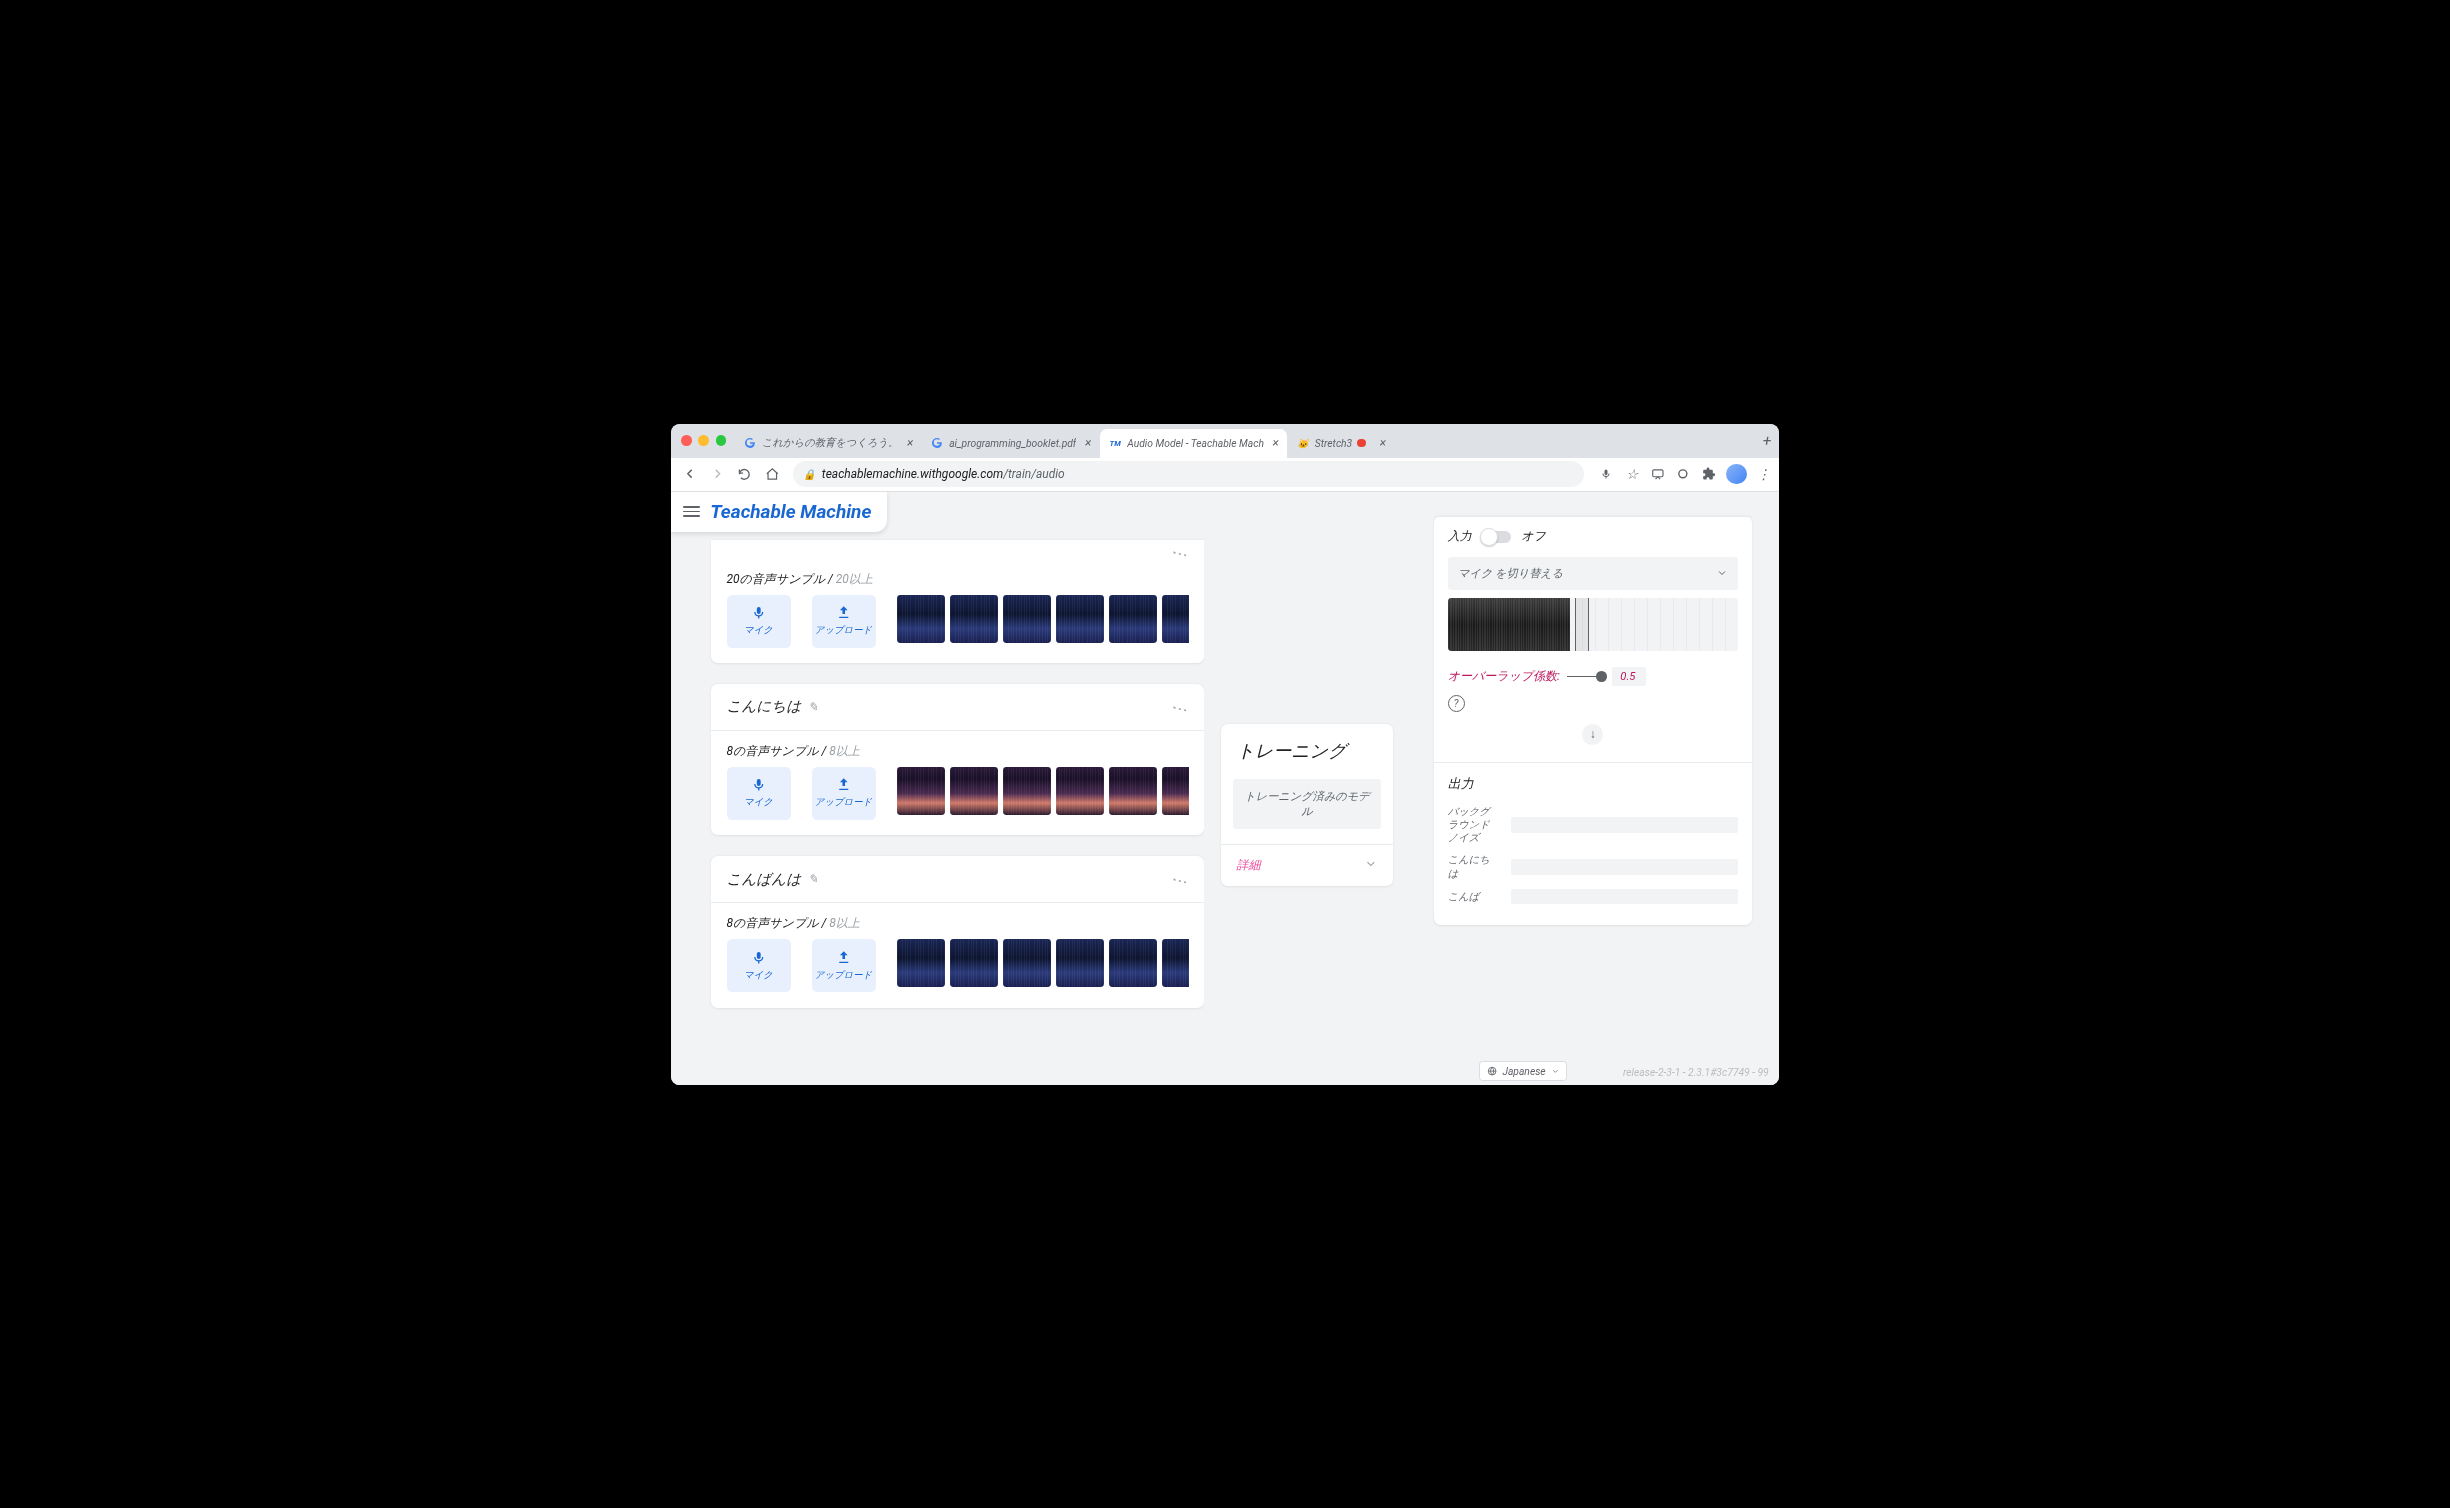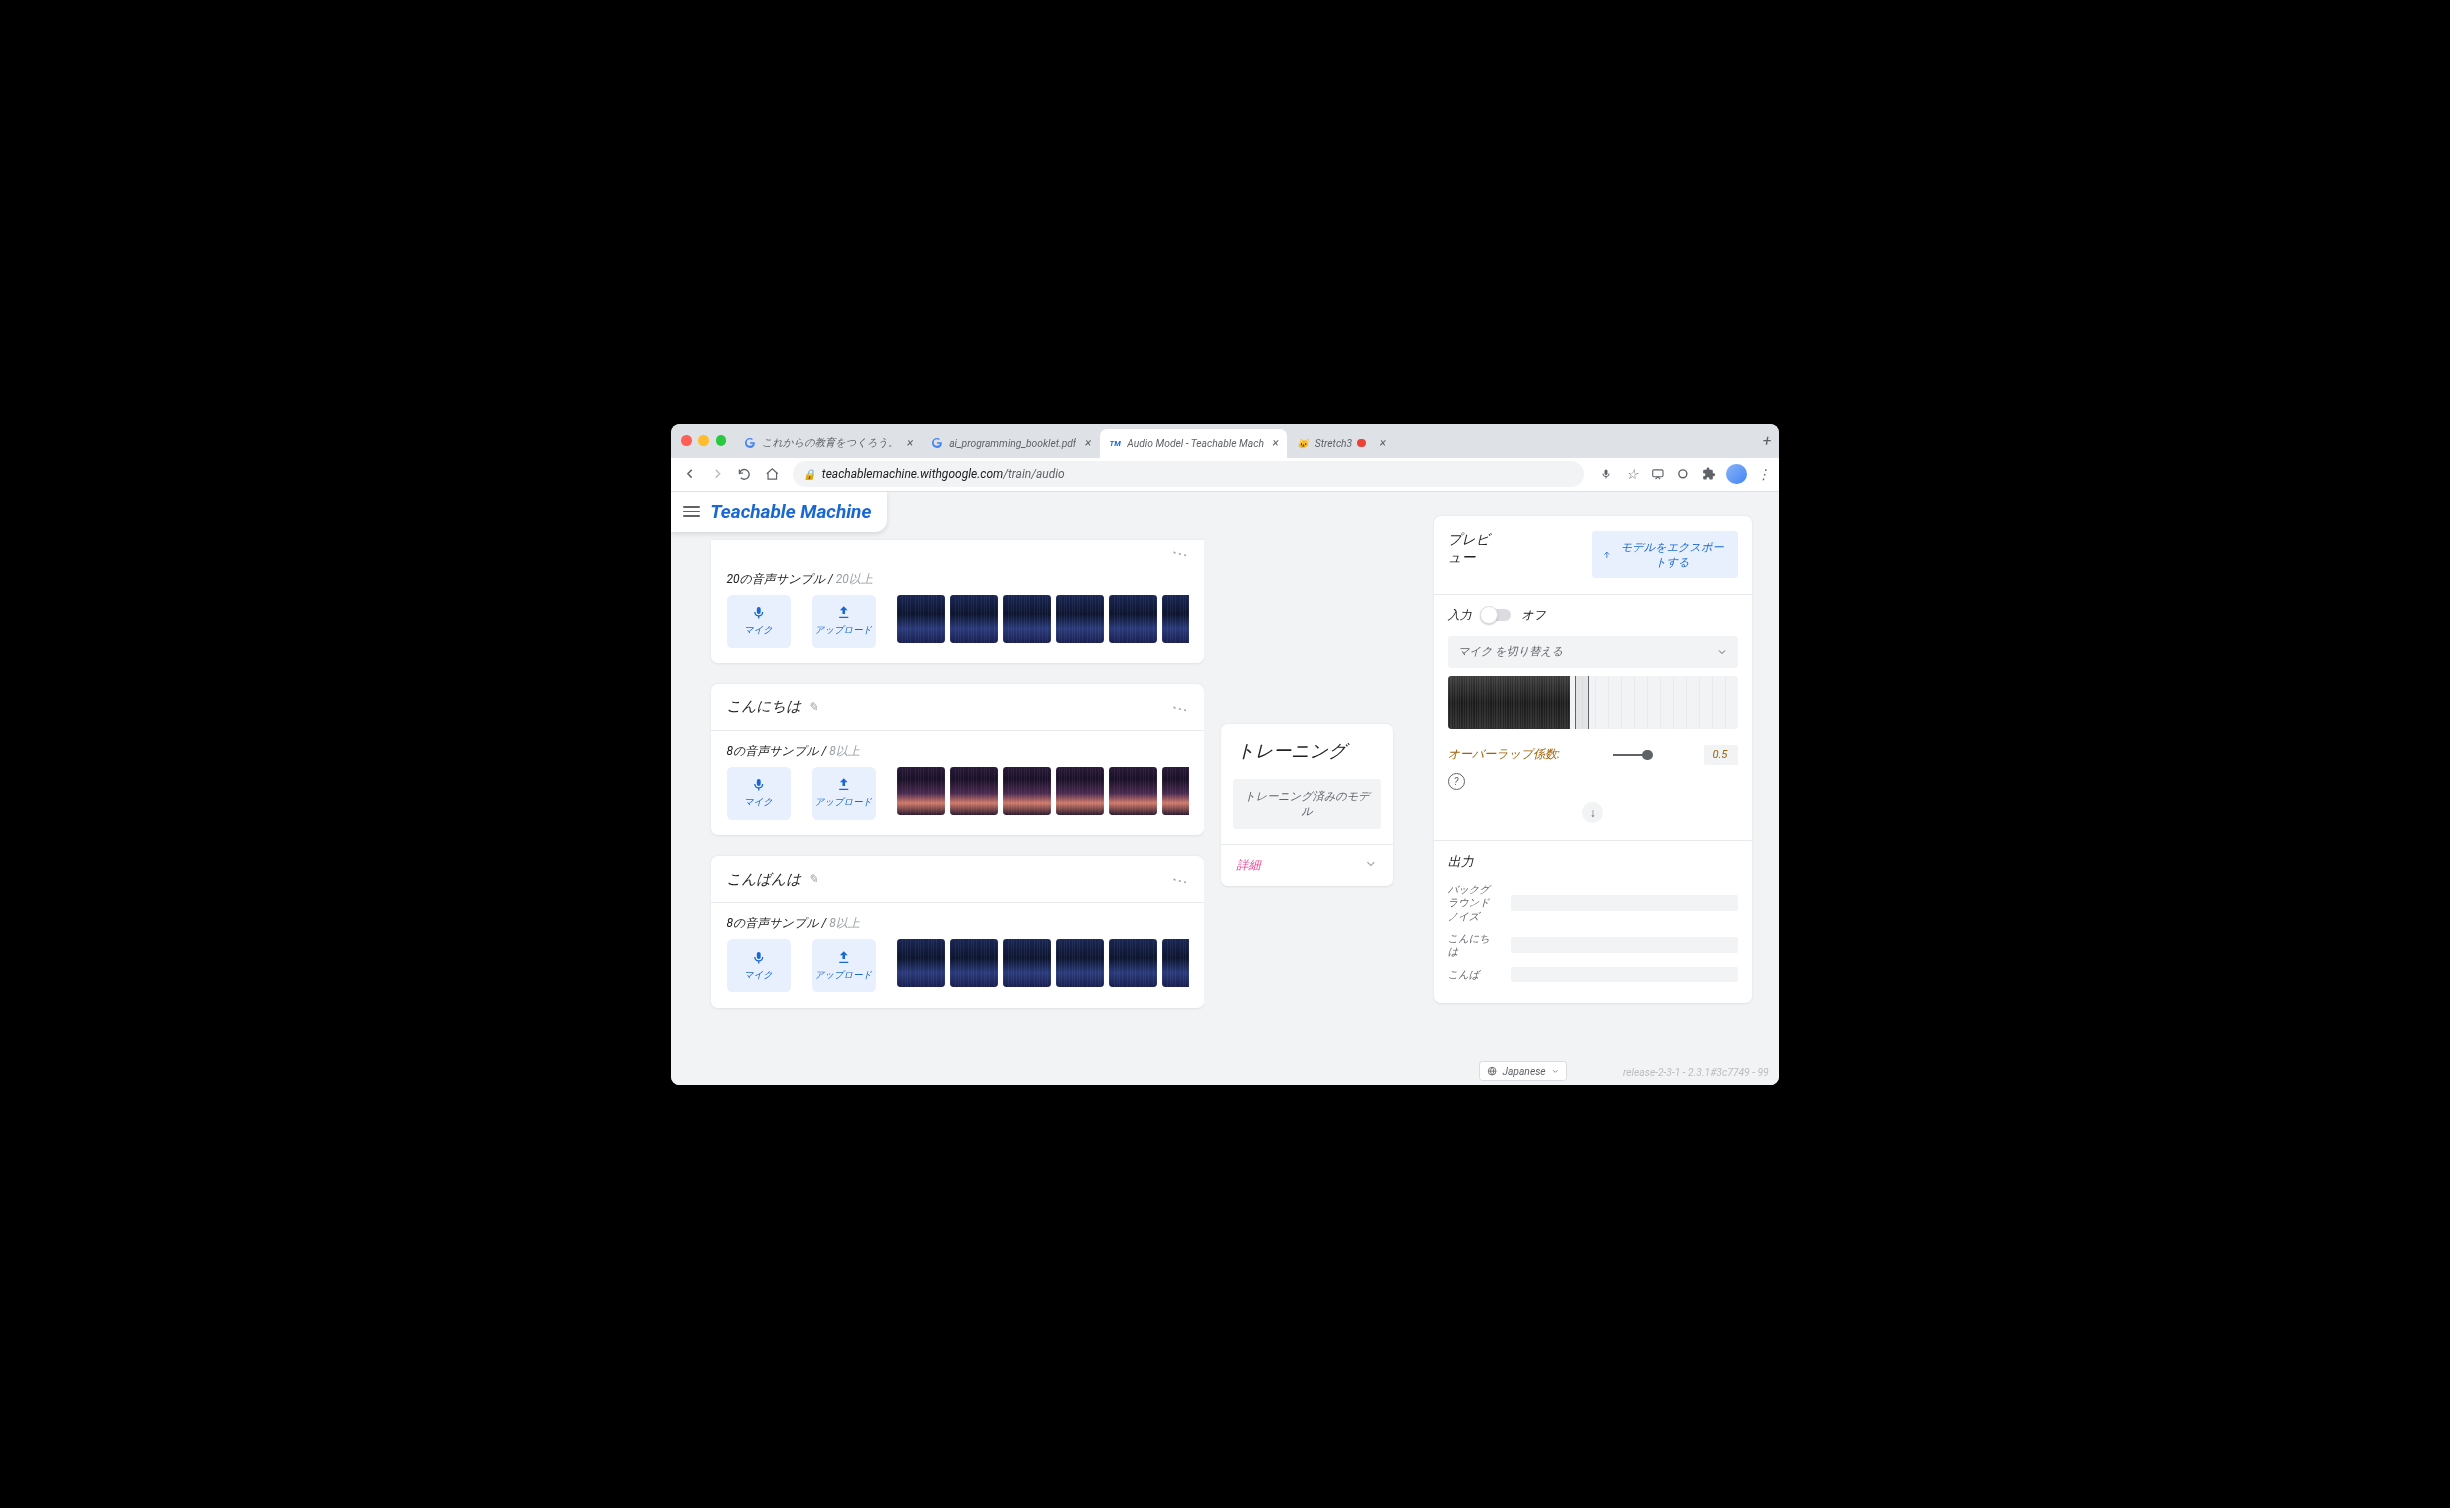--- a/index.html
+++ b/index.html
@@ -81,21 +81,21 @@
     .preview-body { padding: 0 13.7px 13.7px; }
     .input-row { display: flex; align-items: center; gap: 10.3px; padding: 12px 0; font-size: 12px; color: #202124; }
     .toggle { width: 29px; height: 12px; background: #dadce0; border-radius: 6px; position: relative; cursor: pointer; }
     .toggle::after { content:''; position:absolute; width:15.5px; height:15.5px; background:#fff; border:0.9px solid #dadce0; border-radius:50%; top:-2.6px; left:-1.7px; box-shadow:0 0.9px 1.7px rgba(0,0,0,0.2); }
     .mic-select { background: #f1f3f4; border-radius: 3.4px; padding: 8.6px 10.3px; font-size: 11.2px; color: #5f6368; display: flex; justify-content: space-between; align-items: center; cursor: pointer; }
     .spectrogram { height: 53px; margin-top: 8.6px; border-radius: 3.4px; display: flex; position: relative; overflow: hidden; }
     .spec-dark { flex: 0 0 42%; background: linear-gradient(180deg,#3a3a3a 0%, #1a1a1a 50%, #2a2a2a 100%); position:relative; }
     .spec-dark::after{content:'';position:absolute;inset:0;background:repeating-linear-gradient(90deg,rgba(255,255,255,0.08) 0,rgba(255,255,255,0.08) 0.9px,transparent 0.9px,transparent 1.7px);}
     .spec-light { flex: 1; background: repeating-linear-gradient(90deg, #f1f3f4 0, #f1f3f4 12px, #e8eaed 12px, #e8eaed 13px); }
     .spec-needle { position: absolute; left: 44%; top:-2.6px; bottom:-2.6px; width: 13.7px; border: 1.7px solid #5f6368; border-bottom:none; border-top:none; background: rgba(95,99,104,0.1); }
-    .overlap-row { display: flex; align-items: center; gap: 6.9px; padding: 15.5px 0 3.4px; font-size: 12px; color: #a16207; justify-content: space-between; }
+    .overlap-row { display: flex; align-items: center; gap: 6.9px; padding: 15.5px 0 3.4px; font-size: 12px; color: #be185d; }
     .slider { width: 38px; height: 1.7px; background: #5f6368; position: relative; }
     .slider::after { content:''; position:absolute; right:-1.7px; top:-4.3px; width:10.3px; height:10.3px; background:#5f6368; border-radius:50%; }
     .overlap-val { background: #f1f3f4; padding: 3.4px 8.6px; font-size: 11.2px; border-radius: 1.7px; min-width: 34px; }
     .help { width: 17px; height: 17px; border: 1.3px solid #5f6368; border-radius: 50%; display:flex; align-items:center; justify-content:center; font-size:10.3px; color:#5f6368; margin-top: 5.2px; cursor: pointer; }
     .arrow-down-circle { width: 20.6px; height: 20.6px; border-radius: 50%; background:#f1f3f4; display:flex;align-items:center;justify-content:center; margin: 12px auto 3.4px; color:#5f6368; font-size:12px; cursor:pointer; }
     .output-section { padding: 12px 13.7px; border-top: 0.9px solid #e8eaed; }
     .output-title { font-size: 13px; font-weight: 500; color: #202124; margin-bottom: 12px; }
     .output-row { display: flex; align-items: center; gap: 13.7px; margin-bottom: 8.6px; }
     .output-label { font-size: 10.3px; color: #5f6368; width: 50px; line-height: 1.3; }
     .output-bar { flex: 1; height: 15.5px; background: #f1f3f4; border-radius: 1.7px; }
@@ -331,29 +331,20 @@
             <span>詳細</span>
             <svg width="13.7" height="13.7" viewBox="0 0 24 24" fill="none" stroke="#9aa0a6" stroke-width="2">
                 <path d="M6 9l6 6 6-6"></path>
               </svg>
           </div>
         </div>
       </div>
 
       <div class="preview-col">
         <div class="preview-card">
-          <div class="preview-header">
-            <div class="preview-title">プレビュー</div>
-            <div class="export-btn">
-              <svg width="12" height="12" viewBox="0 0 24 24" fill="none" stroke="#1967d2" stroke-width="2">
-                  <path d="M12 19V5M6 11l6-6 6 6"></path>
-                </svg>
-              <span>モデルをエクスポートする</span>
-            </div>
-          </div>
           <div class="divider"></div>
           <div class="preview-body">
             <div class="input-row">
               <span>入力</span>
               <div class="toggle"></div>
               <span>オフ</span>
             </div>
             <div class="mic-select">
               <span>マイク を切り替える</span>
               <svg width="12" height="12" viewBox="0 0 24 24" fill="none" stroke="#5f6368" stroke-width="2">

